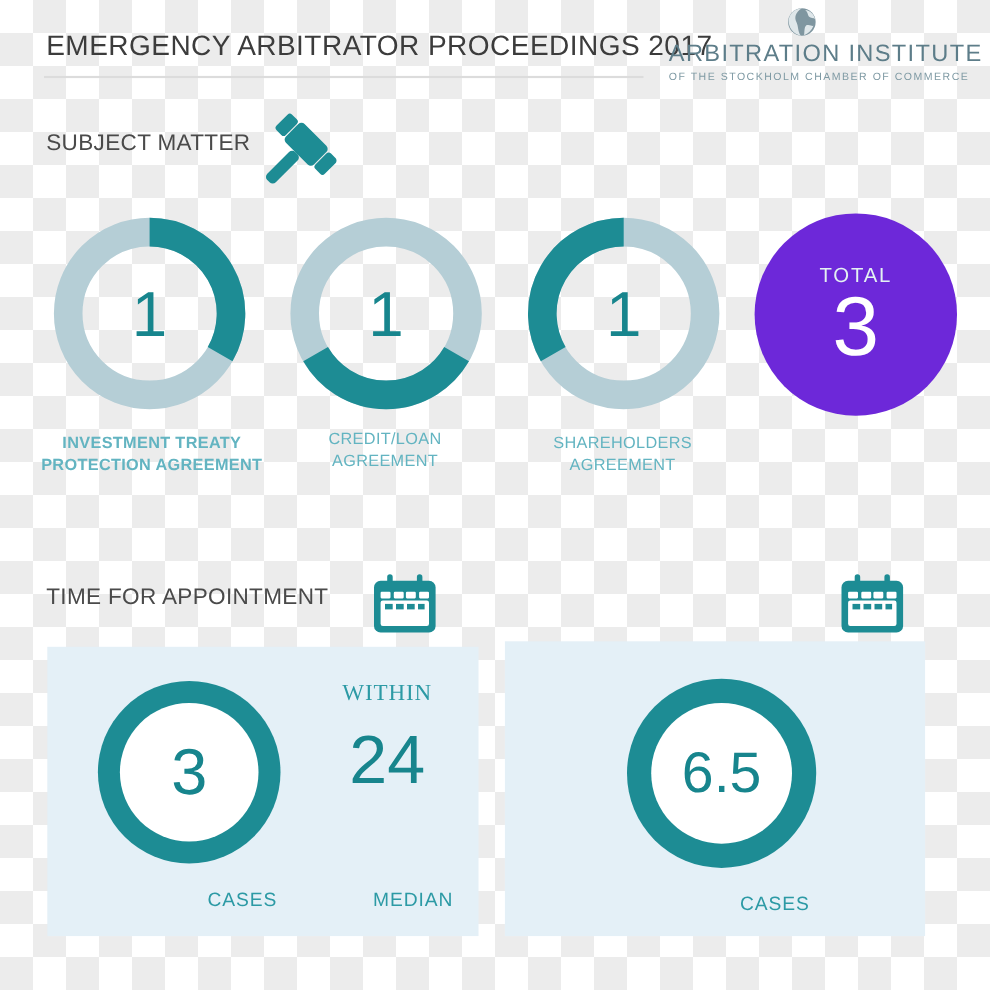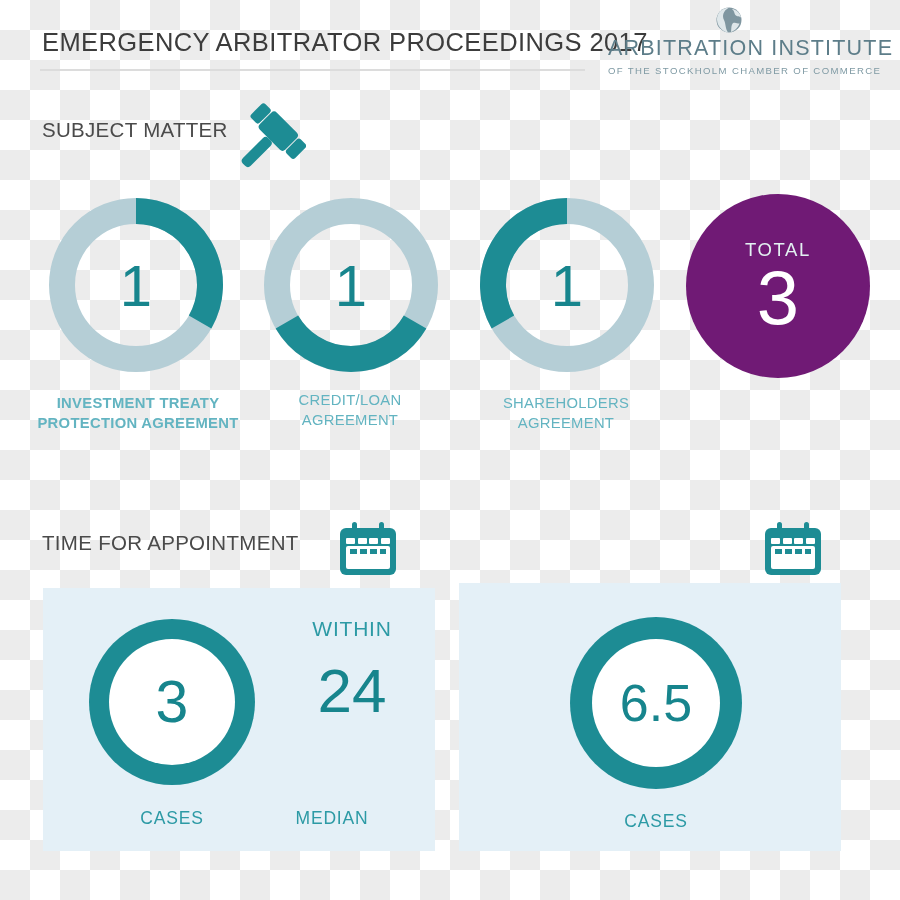--- a/index.html
+++ b/index.html
@@ -138,21 +138,21 @@
   #caption-3 { left: 451px; top: 393px; }
 
   
   .total-circle {
     position: absolute;
     left: 686px;
     top: 194px;
     width: 184px;
     height: 184px;
     border-radius: 50%;
-    background: #701a75;
+    background: #6d28d9;
     display: flex;
     flex-direction: column;
     align-items: center;
     justify-content: center;
   }
   .total-label {
     font-size: 18.5px;
     letter-spacing: 1.6px;
     color: #e3f1f2;
     margin-bottom: 2px;
@@ -204,39 +204,40 @@
   }
 
   #ring-cases { left: 89px; top: 619px; width: 166px; height: 166px; }
   #ring-cases .ring-inner { width: 126px; height: 126px; font-size: 59px; }
 
   #ring-median { left: 570px; top: 617px; width: 172px; height: 172px; }
   #ring-median .ring-inner { width: 128px; height: 128px; font-size: 52px; }
 
   .metric-caption {
     position: absolute;
-    text-align: center;
+    text-align: right;
     font-size: 17.5px;
     letter-spacing: 0.8px;
     color: #2c9aa5;
   }
   #caption-cases  { left: 92px; top: 808px; width: 160px; }
   #caption-median { left: 576px; top: 811px; width: 160px; }
 
   .within-block {
     position: absolute;
     left: 272px;
     top: 617px;
     width: 160px;
     text-align: center;
   }
   .within-word {
     font-size: 21px;
     letter-spacing: 0.8px;
     color: #2c9aa5;
+    font-family: Liberation Serif, serif;
   }
   .within-number {
     font-size: 62px;
     line-height: 1.1;
     color: #17858d;
     font-weight: 300;
     margin-top: 16px;
   }
   #caption-hours { left: 252px; top: 808px; width: 160px; }
 </style>

